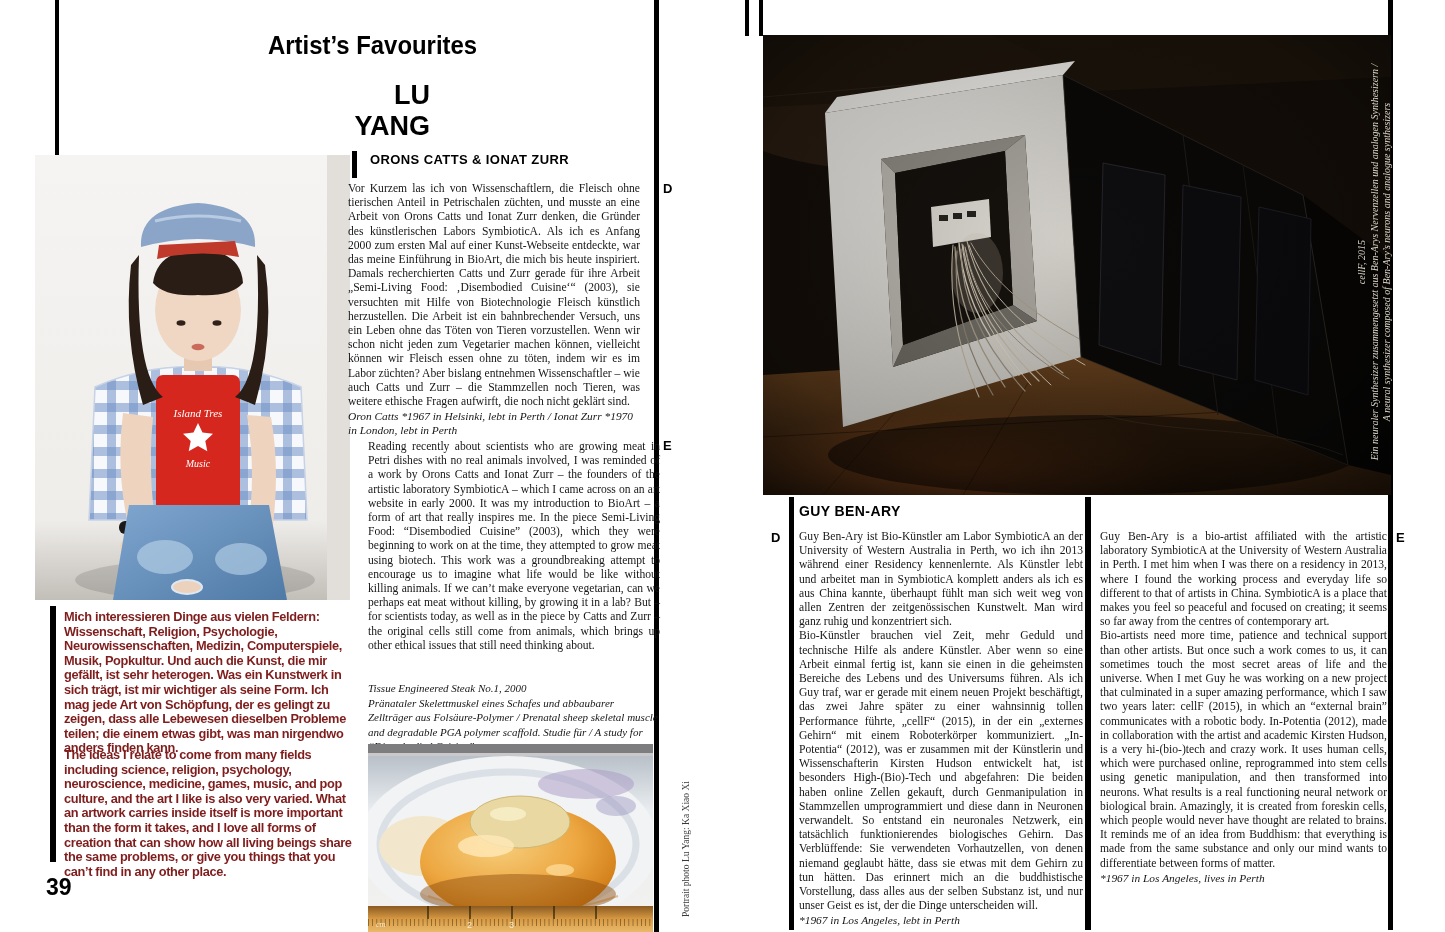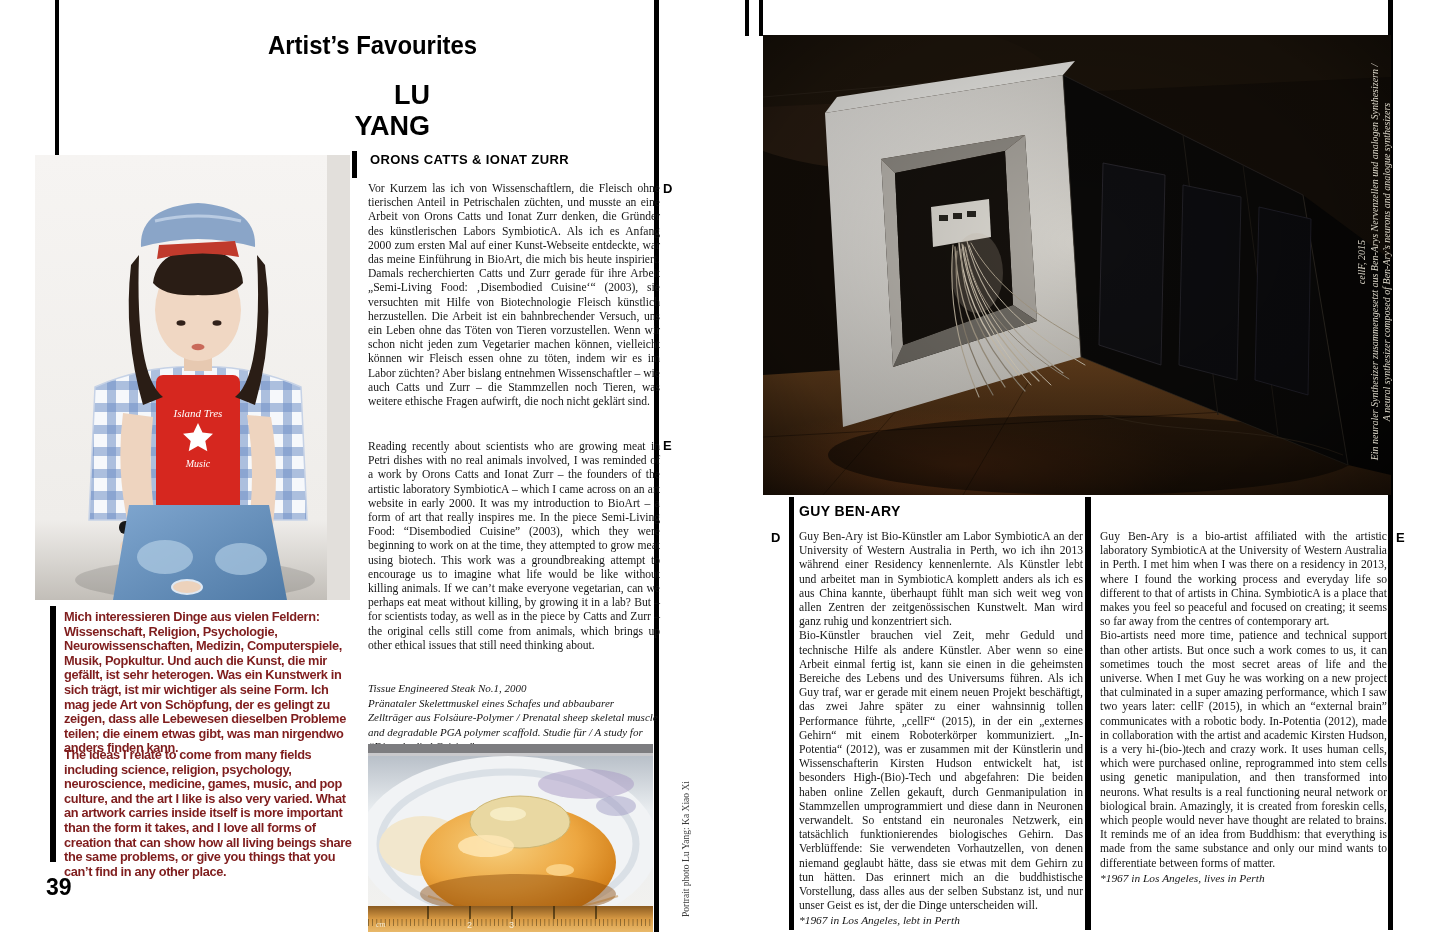--- a/index.html
+++ b/index.html
@@ -98,22 +98,23 @@
   </svg>
 </div>
 
 <div class="abs statement" style="left:64px;top:610px;width:292px;">Mich interessieren Dinge aus vielen Feldern: Wissenschaft, Religion, Psychologie, Neurowissenschaften, Medizin, Computerspiele, Musik, Popkultur. Und auch die Kunst, die mir gefällt, ist sehr heterogen. Was ein Kunstwerk in sich trägt, ist mir wichtiger als seine Form. Ich mag jede Art von Schöpfung, der es gelingt zu zeigen, dass alle Lebewesen dieselben Probleme teilen; die einem etwas gibt, was man nirgendwo anders finden kann.</div>
 <div class="abs statement" style="left:64px;top:748px;width:292px;">The ideas I relate to come from many fields including science, religion, psychology, neuroscience, medicine, games, music, and pop culture, and the art I like is also very varied. What an artwork carries inside itself is more important than the form it takes, and I love all forms of creation that can show how all living beings share the same problems, or give you things that you can’t find in any other place.</div>
 
 <div class="abs sans-black" style="left:46px;top:874px;font-size:23px;">39</div>
 
 <div class="abs col-head" style="left:370px;top:152px;">ORONS CATTS &amp; IONAT ZURR</div>
 
-<div class="abs" style="left:368px;top:182px;width:292px;">
+<div class="abs" style="left:348px;top:182px;width:292px;">
   <div class="serif body-text">Vor Kurzem las ich von Wissenschaftlern, die Fleisch ohne tierischen Anteil in Petrischalen züchten, und musste an eine Arbeit von Orons Catts und Ionat Zurr denken, die Gründer des künstlerischen Labors SymbioticA. Als ich es Anfang 2000 zum ersten Mal auf einer Kunst-Webseite entdeckte, war das meine Einführung in BioArt, die mich bis heute inspiriert. Damals recherchierten Catts und Zurr gerade für ihre Arbeit „Semi-Living Food: ‚Disembodied Cuisine‘“ (2003), sie versuchten mit Hilfe von Biotechnologie Fleisch künstlich herzustellen. Die Arbeit ist ein bahnbrechender Versuch, uns ein Leben ohne das Töten von Tieren vorzustellen. Wenn wir schon nicht jeden zum Vegetarier machen können, vielleicht können wir Fleisch essen ohne zu töten, indem wir es im Labor züchten? Aber bislang entnehmen Wissenschaftler – wie auch Catts und Zurr – die Stammzellen noch Tieren, was weitere ethische Fragen aufwirft, die noch nicht geklärt sind.</div>
+  <div class="serif credit">Oron Catts *1967 in Helsinki, lebt in Perth / Ionat Zurr *1970 in London, lebt in Perth</div>
 </div>
 
 <div class="abs" style="left:368px;top:440px;width:292px;">
   <div class="serif body-text">Reading recently about scientists who are growing meat in Petri dishes with no real animals involved, I was reminded of a work by Orons Catts and Ionat Zurr – the founders of the artistic laboratory SymbioticA – which I came across on an art website in early 2000. It was my introduction to BioArt – a form of art that really inspires me. In the piece Semi-Living Food: “Disembodied Cuisine” (2003), which they were beginning to work on at the time, they attempted to grow meat using biotech. This work was a groundbreaking attempt to encourage us to imagine what life would be like without killing animals. If we can’t make everyone vegetarian, can we perhaps eat meat without killing, by growing it in a lab? But – for scientists today, as well as in the piece by Catts and Zurr – the original cells still come from animals, which brings up other ethical issues that still need thinking about.</div>
 </div>
 
 <div class="abs" style="left:368px;top:681px;width:292px;">
   <div class="caption">Tissue Engineered Steak No.1, 2000</div>
   <div class="caption">Pränataler Skelettmuskel eines Schafes und abbaubarer Zellträger aus Folsäure-Polymer / Prenatal sheep skeletal muscle and degradable PGA polymer scaffold. Studie für / A study for “Disembodied Cuisine”</div>
 </div>

